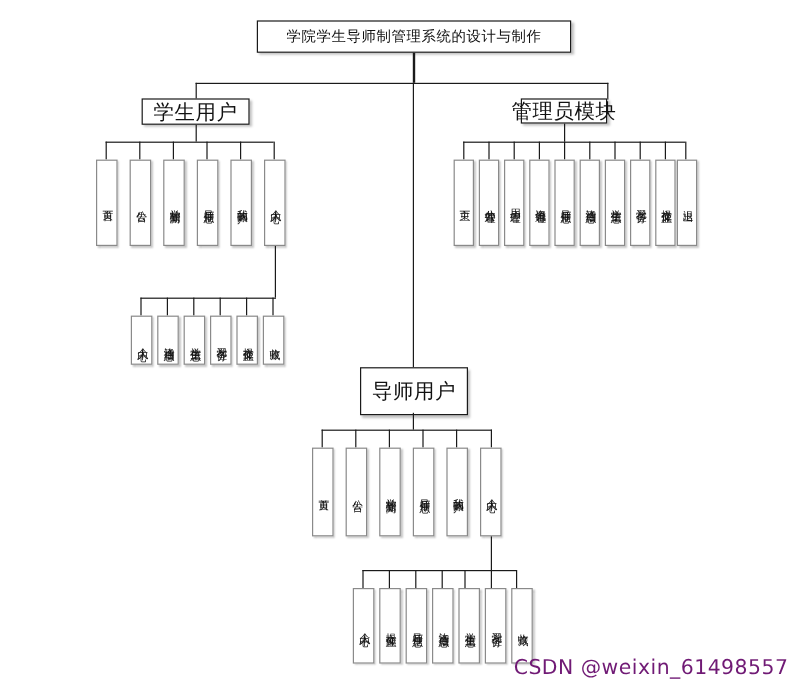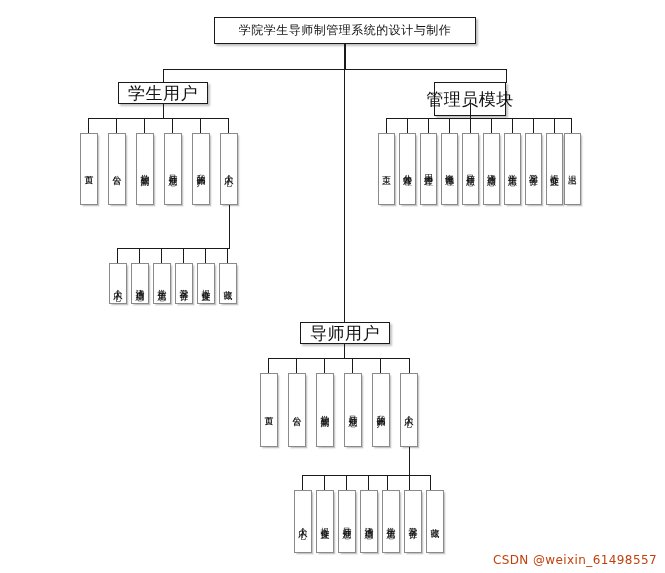--- a/index.html
+++ b/index.html
@@ -44,22 +44,22 @@
     white-space:nowrap;
     letter-spacing:1px;
     padding:4px 0;
   }
   .leaf span{display:block;}
 
   
   #watermark{
     position:absolute;
     right:8px;bottom:6px;
-    font-size:12px;
-    color:#c2410c;
+    font-size:17px;
+    color:#701a75;
     letter-spacing:.4px;
     user-select:none;
   }
 </style>
 </head>
 <body>
 
 <div id="diagram">
 
   <div class="box hdr root" style="left:214px;top:17px;width:262px;height:27px;">学院学生导师制管理系统的设计与制作</div>
@@ -127,21 +127,21 @@
   <div class="box leaf" style="left:175px;top:263px;width:18px;height:41px;">
     <span>学习任务</span>
   </div>
   <div class="box leaf" style="left:197px;top:263px;width:18px;height:41px;">
     <span>提交作业</span>
   </div>
   <div class="box leaf" style="left:219px;top:263px;width:18px;height:41px;">
     <span>收藏</span>
   </div>
 
-  <div class="box hdr" style="left:434px;top:82px;width:72px;height:34px;">管理员模块</div>
+  <div class="box hdr" style="left:434px;top:82px;width:72px;height:21px;">管理员模块</div>
 
   <div class="ln v" style="left:470px;top:103px;height:15px;"></div>
   <div class="ln h" style="left:386px;top:118px;width:185px;"></div>
 
   <div class="ln v" style="left:386px;top:118px;height:15px;"></div>
   <div class="ln v" style="left:407px;top:118px;height:15px;"></div>
   <div class="ln v" style="left:428px;top:118px;height:15px;"></div>
   <div class="ln v" style="left:449px;top:118px;height:15px;"></div>
   <div class="ln v" style="left:470px;top:118px;height:15px;"></div>
   <div class="ln v" style="left:491px;top:118px;height:15px;"></div>
@@ -174,21 +174,21 @@
   <div class="box leaf" style="left:525px;top:133px;width:17px;height:72px;">
     <span>学习任务</span>
   </div>
   <div class="box leaf" style="left:546px;top:133px;width:17px;height:72px;">
     <span>提交作业</span>
   </div>
   <div class="box leaf" style="left:564px;top:133px;width:17px;height:72px;">
     <span>退出</span>
   </div>
 
-  <div class="box hdr" style="left:300px;top:322px;width:90px;height:22px;">导师用户</div>
+  <div class="box hdr" style="left:300px;top:306px;width:90px;height:40px;">导师用户</div>
 
   <div class="ln v" style="left:344px;top:344px;height:14px;"></div>
   <div class="ln h" style="left:268px;top:358px;width:142px;"></div>
 
   <div class="ln v" style="left:268px;top:358px;height:15px;"></div>
   <div class="ln v" style="left:296px;top:358px;height:15px;"></div>
   <div class="ln v" style="left:324px;top:358px;height:15px;"></div>
   <div class="ln v" style="left:352px;top:358px;height:15px;"></div>
   <div class="ln v" style="left:380px;top:358px;height:15px;"></div>
   <div class="ln v" style="left:409px;top:358px;height:15px;"></div>

